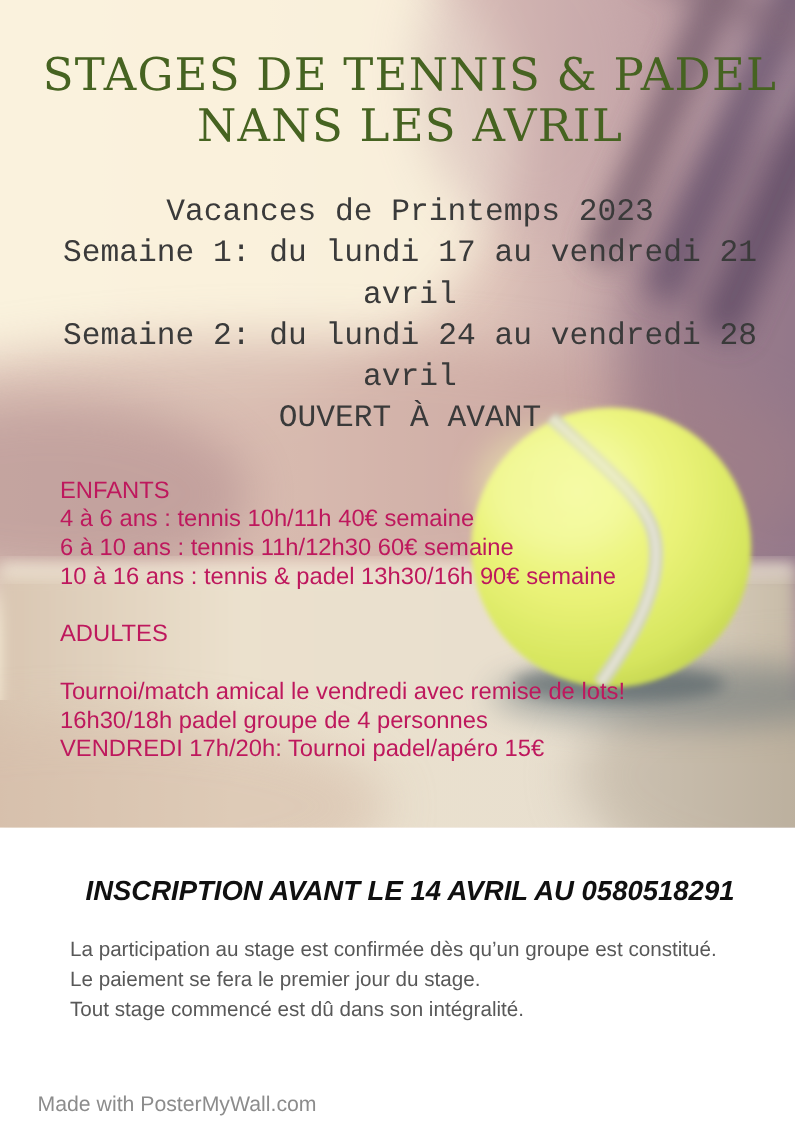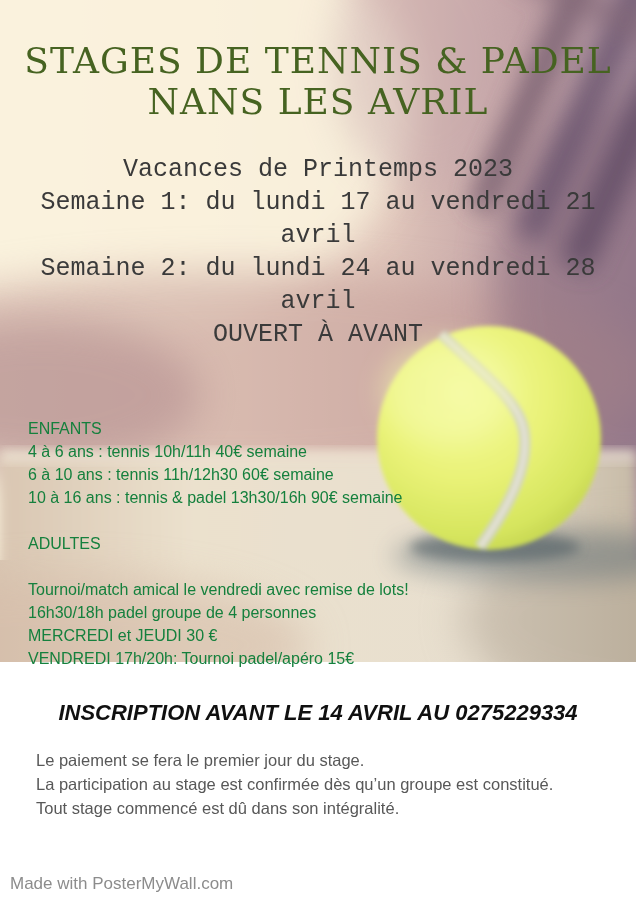--- a/index.html
+++ b/index.html
@@ -4,35 +4,35 @@
 <style>
   html,body{margin:0;padding:0;background:#ffffff;}
   .poster{
     position:relative;
     width:636px;height:900px;
     background:#ffffff;
     overflow:hidden;
     font-family:"Liberation Sans",sans-serif;
   }
   .photo{position:absolute;top:0;left:0;width:636px;height:662px;}
-  .overlay{position:absolute;}
+  .overlay{position:absolute;padding-left:20px;}
   .title{
     top:40px;left:0;right:0;text-align:center;
     font-family:"DejaVu Serif",serif;
     font-size:36px;line-height:41px;
     color:#466321;letter-spacing:1px;
     font-weight:500;
   }
   .subtitle{
     top:153px;left:0;right:0;text-align:center;
     font-size:25px;line-height:33px;color:#3a3a3a;font-family:Liberation Mono, monospace;
   }
   .schedule{
     left:28px;top:381px;right:20px;
-    font-size:16px;line-height:23px;color:#15803d;margin-top:36px;
+    font-size:19px;line-height:23px;color:#be185d;
   }
   .block-gap{margin-top:23px;}
   .inscription{
     top:700px;left:0;right:0;text-align:center;
     font-style:italic;font-weight:bold;
     font-size:22px;line-height:26px;color:#101010;
     letter-spacing:0px;
   }
   .terms{
     left:36px;top:748px;right:20px;
@@ -133,27 +133,26 @@
   </div>
 
   <div class="overlay schedule">
     <div>ENFANTS</div>
     <div>4 à 6 ans : tennis 10h/11h 40€ semaine</div>
     <div>6 à 10 ans : tennis 11h/12h30 60€ semaine</div>
     <div>10 à 16 ans : tennis &amp; padel 13h30/16h 90€ semaine</div>
     <div class="block-gap">ADULTES</div>
     <div class="block-gap">Tournoi/match amical le vendredi avec remise de lots!</div>
     <div>16h30/18h padel groupe de 4 personnes</div>
-    <div>MERCREDI et JEUDI 30 €</div>
     <div>VENDREDI 17h/20h: Tournoi padel/apéro 15€</div>
   </div>
 
-  <div class="overlay inscription">INSCRIPTION AVANT LE 14 AVRIL AU 0275229334</div>
+  <div class="overlay inscription">INSCRIPTION AVANT LE 14 AVRIL AU 0580518291</div>
 
   <div class="overlay terms">
+    <div>La participation au stage est confirmée dès qu’un groupe est constitué.</div>
     <div>Le paiement se fera le premier jour du stage.</div>
-    <div>La participation au stage est confirmée dès qu’un groupe est constitué.</div>
     <div>Tout stage commencé est dû dans son intégralité.</div>
   </div>
 
   <div class="overlay watermark">Made with PosterMyWall.com</div>
 
 </div>
 
 </body></html>

